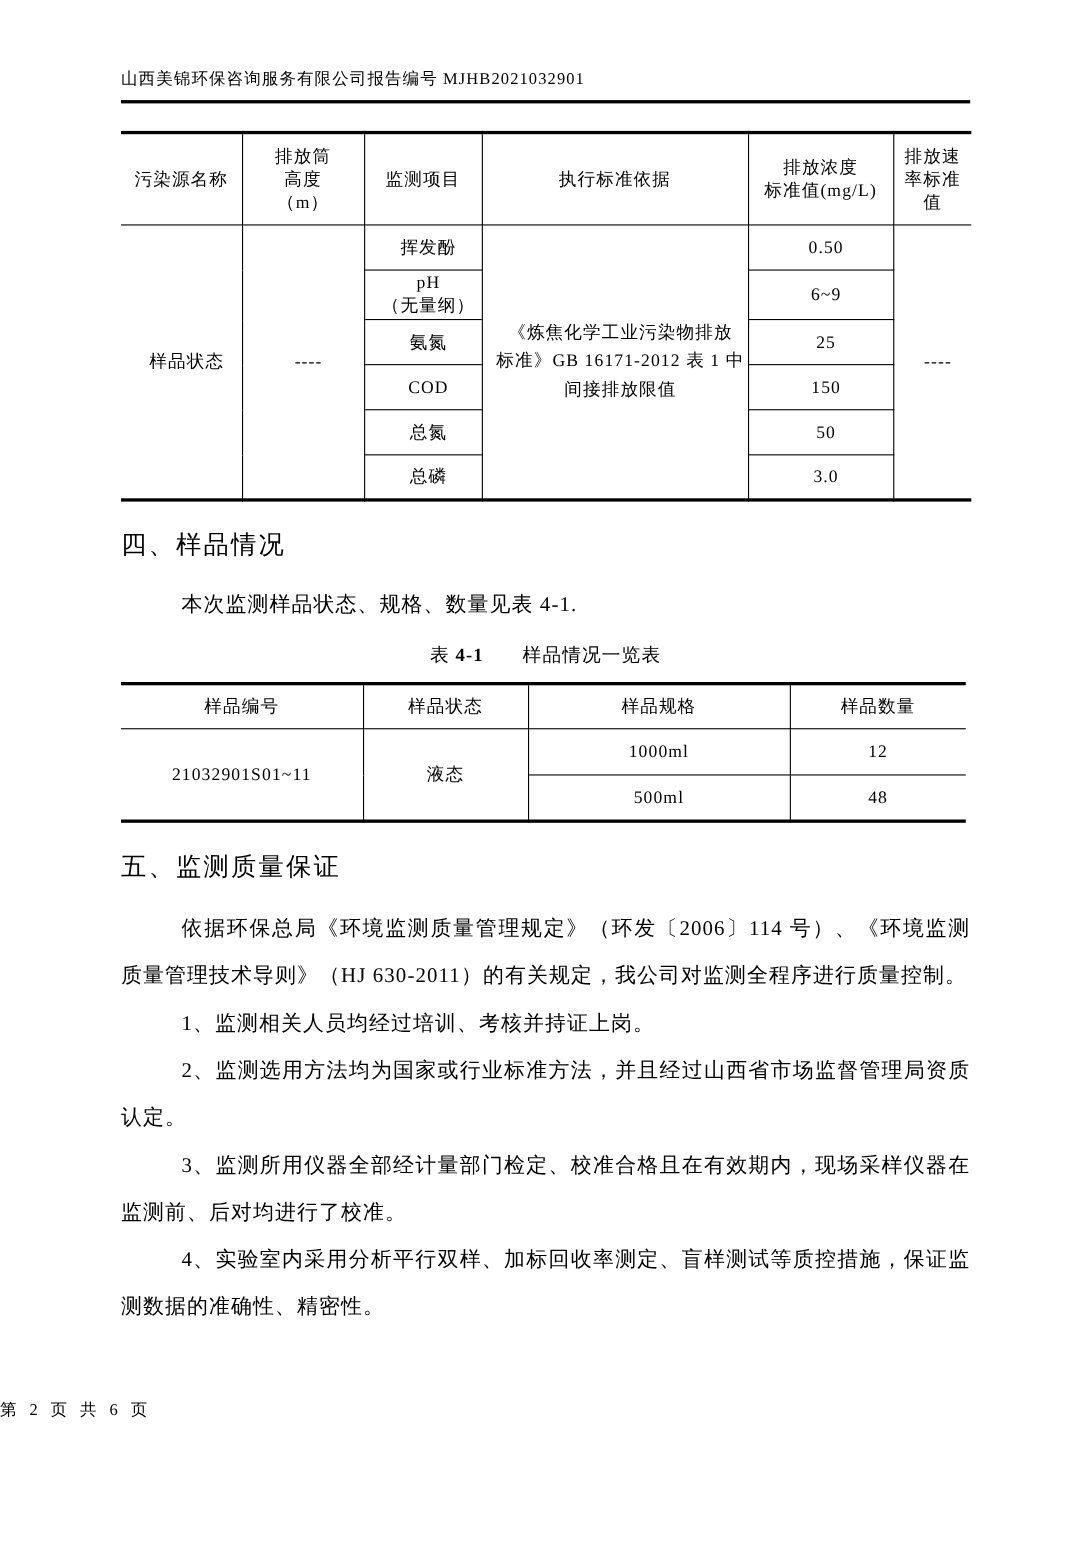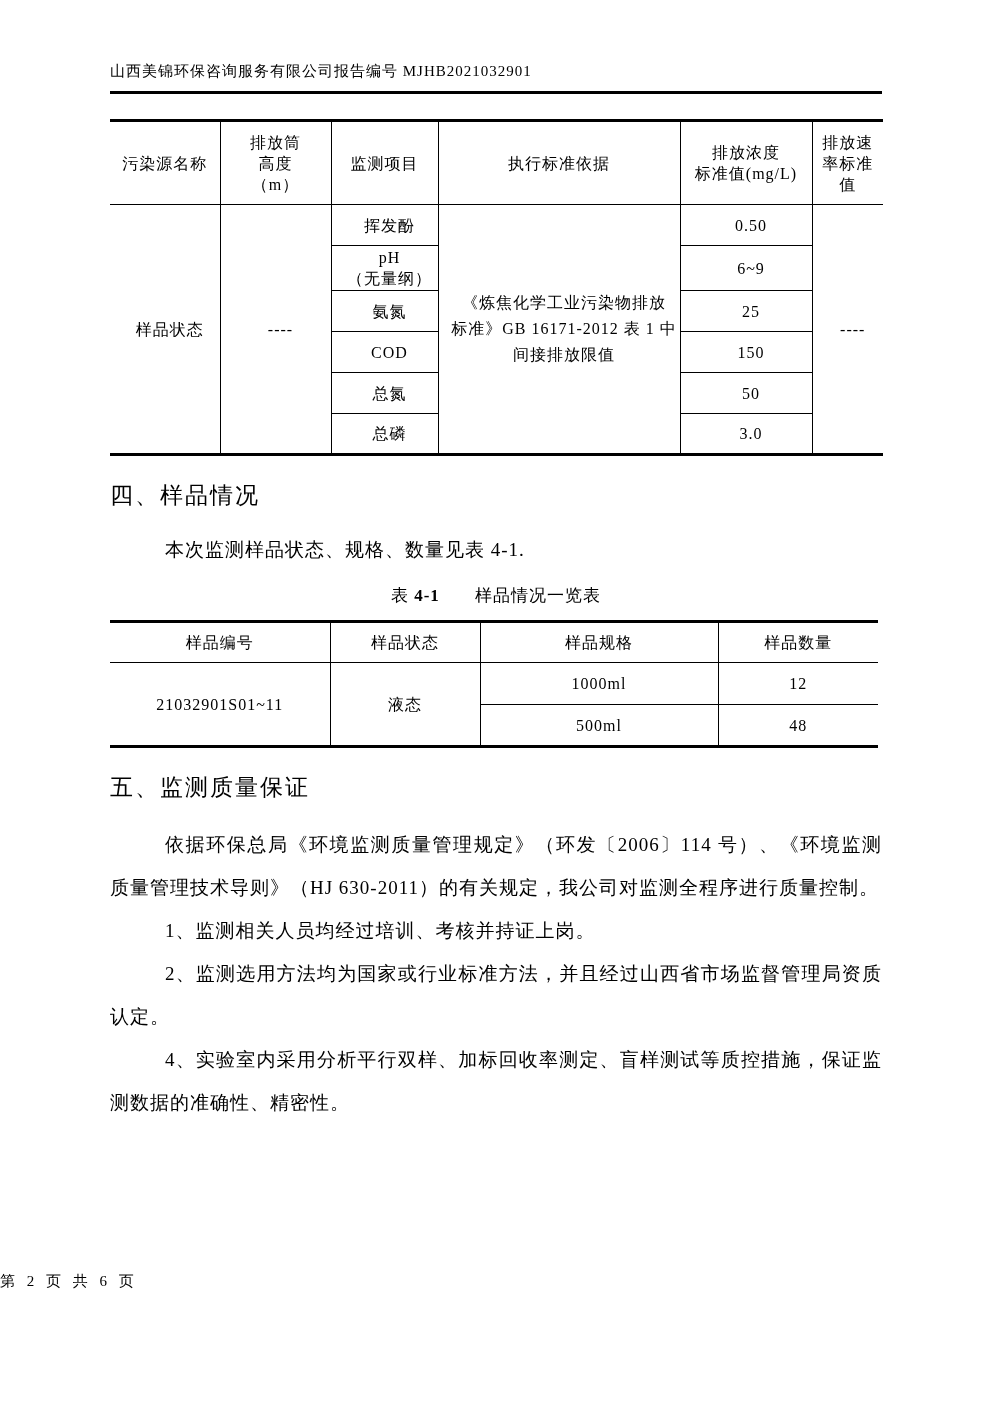--- a/index.html
+++ b/index.html
@@ -182,18 +182,19 @@
       </tr>
     </tbody>
   </table>
 
   <h2 class="section-title">五、监测质量保证</h2>
 
   <div class="qa-block">
     <p class="body-para">依据环保总局《环境监测质量管理规定》（环发〔2006〕114 号）、《环境监测质量管理技术导则》（HJ 630-2011）的有关规定，我公司对监测全程序进行质量控制。</p>
     <p class="body-para">1、监测相关人员均经过培训、考核并持证上岗。</p>
     <p class="body-para">2、监测选用方法均为国家或行业标准方法，并且经过山西省市场监督管理局资质认定。</p>
+    <p class="body-para">3、监测所用仪器全部经计量部门检定、校准合格且在有效期内，现场采样仪器在监测前、后对均进行了校准。</p>
     <p class="body-para">4、实验室内采用分析平行双样、加标回收率测定、盲样测试等质控措施，保证监测数据的准确性、精密性。</p>
   </div>
 
   <div class="page-footer">第 2 页 共 6 页</div>
 
 </div>
 
 </body></html>

